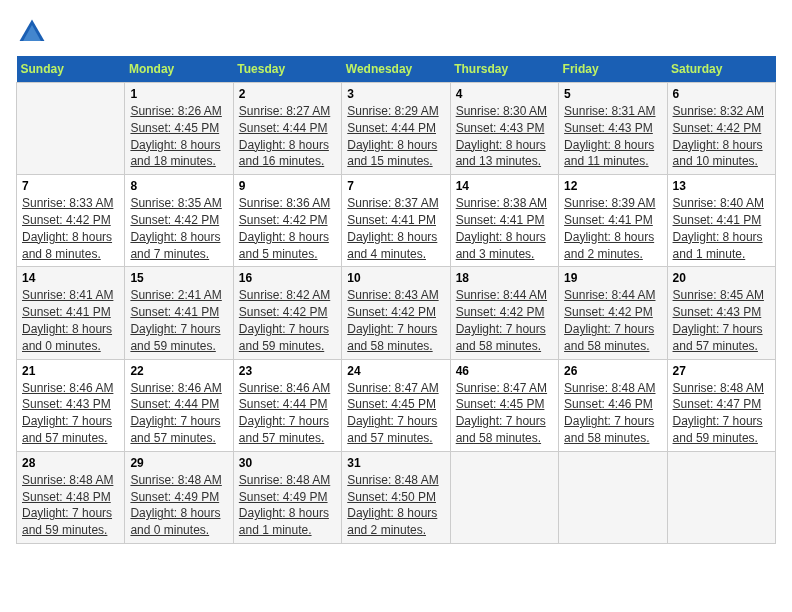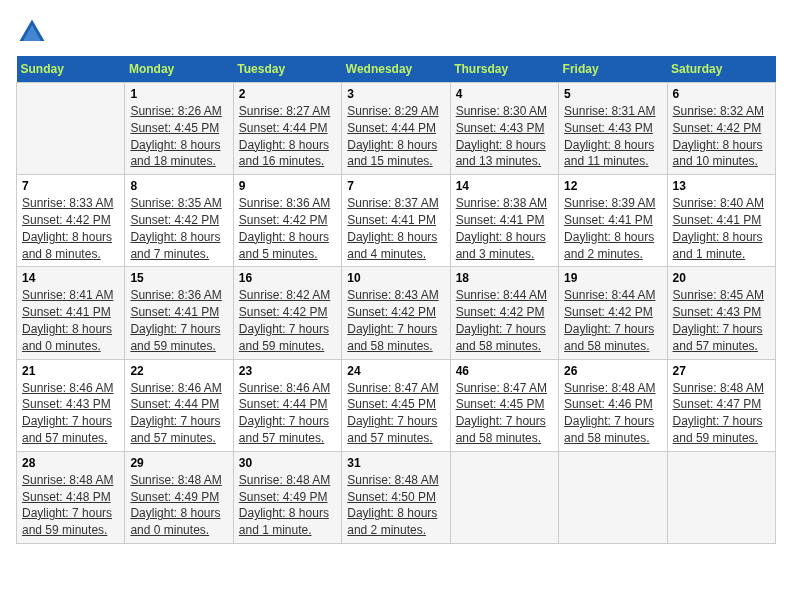--- a/index.html
+++ b/index.html
@@ -215,21 +215,21 @@
       <tr>
         <td>
           <div class="day-number">14</div>
           <div class="day-info">Sunrise: 8:41 AM
 Sunset: 4:41 PM
 Daylight: 8 hours
 and 0 minutes.</div>
         </td>
         <td>
           <div class="day-number">15</div>
-          <div class="day-info">Sunrise: 8:36 AM
+          <div class="day-info">Sunrise: 2:41 AM
 Sunset: 4:41 PM
 Daylight: 7 hours
 and 59 minutes.</div>
         </td>
         <td>
           <div class="day-number">16</div>
           <div class="day-info">Sunrise: 8:42 AM
 Sunset: 4:42 PM
 Daylight: 7 hours
 and 59 minutes.</div>

